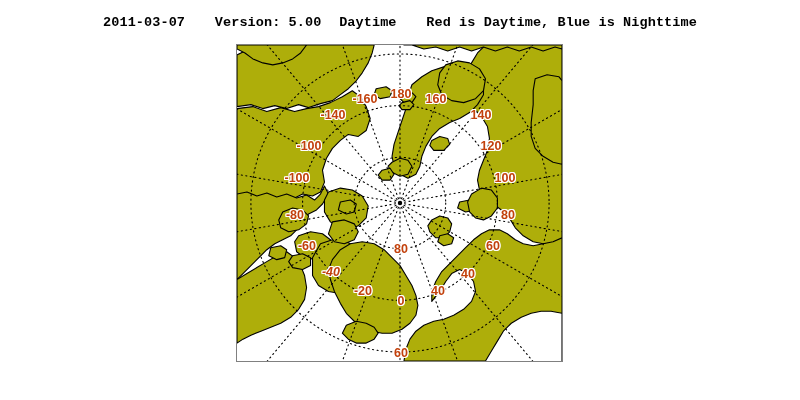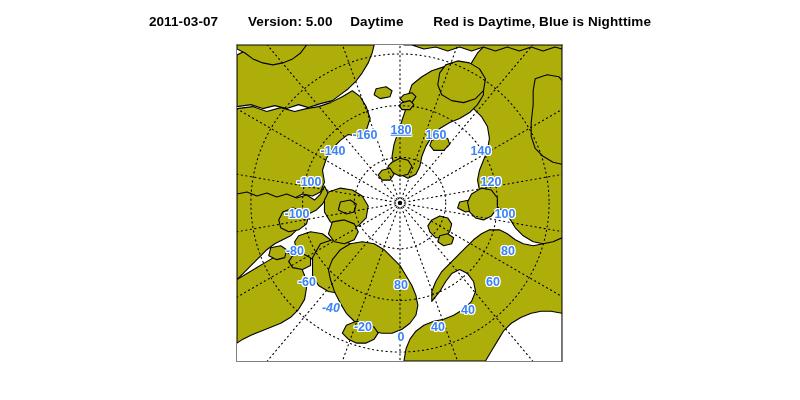--- a/index.html
+++ b/index.html
@@ -21,21 +21,21 @@
     left: 0;
     top: 14px;
     width: 800px;
     text-align: center;
     font-size: 13.5px;
     font-weight: bold;
     color: #000000;
     letter-spacing: 0.1px;
     white-space: nowrap;
   }
-  #header .seg { display: inline-block; }
+  #header .seg { display: inline-block; font-family: Liberation Mono, monospace; }
   .gap-md { display: inline-block; width: 10px; }
   .gap-xl { display: inline-block; width: 22px; }
 
   
   #map-frame {
     position: absolute;
     left: 236px;
     top: 44px;
     width: 327px;
     height: 318px;
@@ -52,35 +52,34 @@
     height: 100%;
     display: block;
   }
 
   
   .grat-label {
     position: absolute;
     font-family: "Liberation Sans", sans-serif;
     font-size: 12.5px;
     font-weight: bold;
-    color: #3b82f6;
+    color: #c2410c;
     transform: translate(-50%, -50%);
     white-space: nowrap;
     line-height: 1;
     pointer-events: none;
     text-shadow:
        1px  0   0 #ffffff,
       -1px  0   0 #ffffff,
        0    1px 0 #ffffff,
        0   -1px 0 #ffffff,
        1px  1px 0 #ffffff,
       -1px  1px 0 #ffffff,
        1px -1px 0 #ffffff,
       -1px -1px 0 #ffffff;
-    margin-top: 36px;
   }
 </style>
 </head>
 <body>
 
 <div id="header">
   <span class="seg">2011-03-07</span>
   <span class="gap-xl"></span>
   <span class="seg">Version: 5.00</span>
   <span class="gap-md"></span>
@@ -227,21 +226,21 @@
         <line x1="164" y1="159" x2="-27.4" y2="48.5"></line>
         <line x1="164" y1="159" x2="21.9" y2="-10.3"></line>
         <line x1="164" y1="159" x2="88.4" y2="-48.6"></line>
       </g>
 
       <circle cx="164" cy="159" r="2.2" fill="#000000"></circle>
 
     </g>
   </svg>
 
-  <div class="grat-label" style="left:164px; top:49px;text-decoration:underline;">180</div>
+  <div class="grat-label" style="left:164px; top:49px;">180</div>
   <div class="grat-label" style="left:199px; top:54px;">160</div>
   <div class="grat-label" style="left:244px; top:70px;">140</div>
   <div class="grat-label" style="left:254px; top:101px;">120</div>
   <div class="grat-label" style="left:268px; top:133px;">100</div>
   <div class="grat-label" style="left:271px; top:170px;">80</div>
   <div class="grat-label" style="left:256px; top:201px;">60</div>
   <div class="grat-label" style="left:231px; top:229px;">40</div>
   <div class="grat-label" style="left:201px; top:246px;">40</div>
   <div class="grat-label" style="left:164px; top:256px;">0</div>
   <div class="grat-label" style="left:126px; top:246px;">-20</div>

